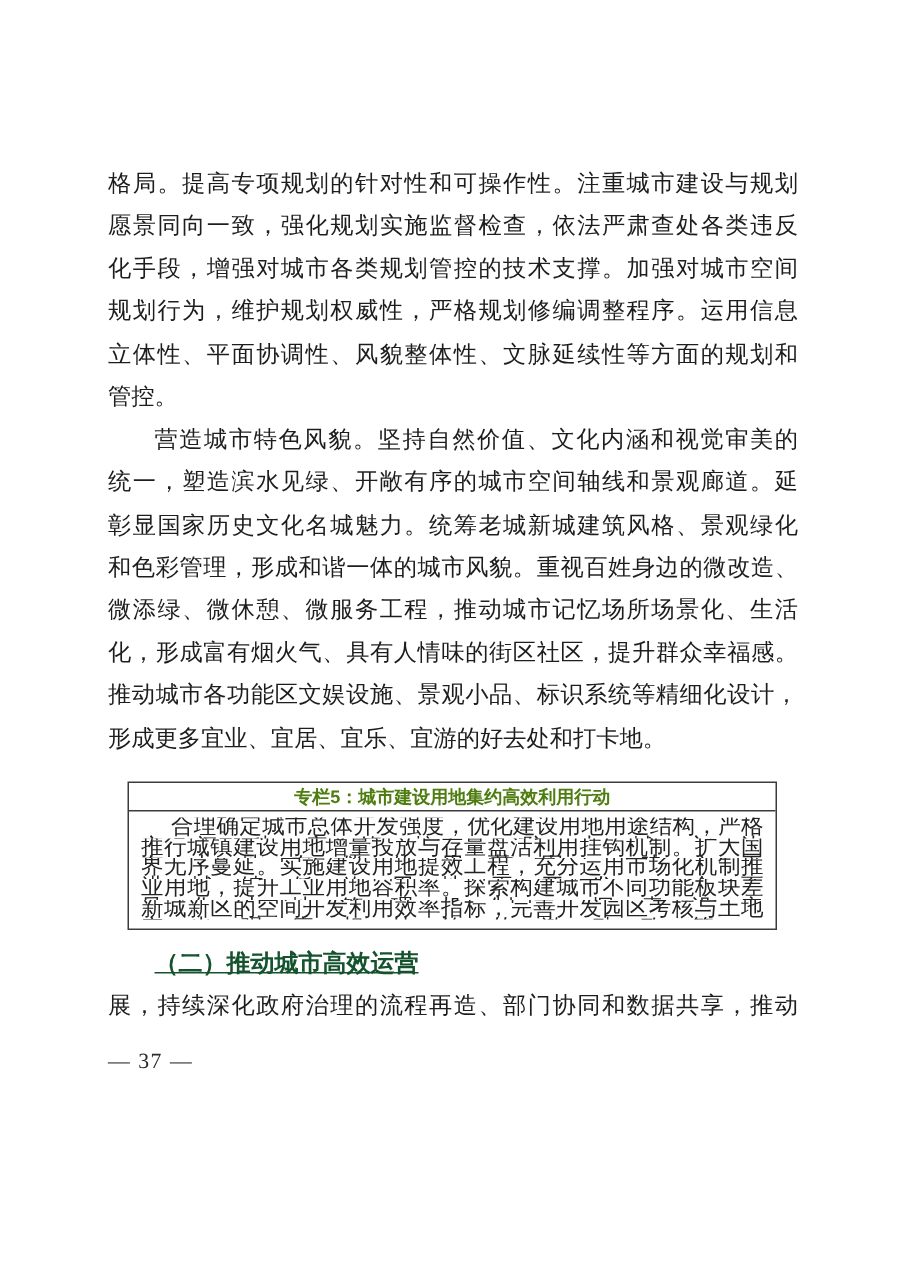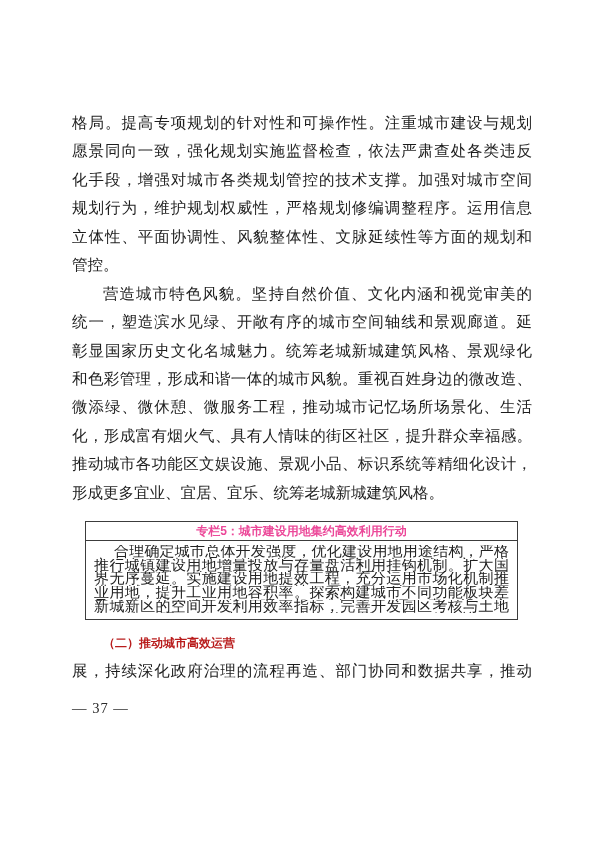--- a/index.html
+++ b/index.html
@@ -35,41 +35,42 @@
     background: #ffffff;
   }
   .infobox-title {
     font-family: "Liberation Sans", "DejaVu Sans", sans-serif;
     font-weight: 700;
     font-size: 12px;
     line-height: 16px;
     text-align: center;
     border-bottom: 1.2px solid #3c3c3c;
     padding: 1px 0 1px 0;
-    color: #ec4899;
+    color: #4d7c0f;
   }
   .infobox-body { padding: 4px 8px 6px 8px; }
   .bline {
     font-size: 15px;
     line-height: 13.6px;
     height: 13.6px;
     text-align: justify;
     overflow: hidden;
     color: #222222;
   }
   .bline.j { text-align-last: justify; }
   .bline.ind { text-indent: 20px; }
 
   .heading {
     margin: 9px 0 0 0;
-    font-size: 12px;
+    font-size: 16px;
     font-weight: 700;
     line-height: 28px;
     text-indent: 31px;
-    color: #b91c1c;
+    color: #14532d;
+    text-decoration: underline;
   }
 
   .pagenum {
     margin-top: 12px;
     padding-right: 20px;
     font-size: 14.5px;
     line-height: 20px;
     color: #2a2a2a;
     letter-spacing: 1px;
   }
@@ -90,21 +91,21 @@
     </div>
 
     <div class="para">
       <div class="line j ind">营造城市特色风貌。坚持自然价值、文化内涵和视觉审美的</div>
       <div class="line j">统一，塑造滨水见绿、开敞有序的城市空间轴线和景观廊道。延</div>
       <div class="line j">彰显国家历史文化名城魅力。统筹老城新城建筑风格、景观绿化</div>
       <div class="line j">和色彩管理，形成和谐一体的城市风貌。重视百姓身边的微改造、</div>
       <div class="line j">微添绿、微休憩、微服务工程，推动城市记忆场所场景化、生活</div>
       <div class="line j">化，形成富有烟火气、具有人情味的街区社区，提升群众幸福感。</div>
       <div class="line j">推动城市各功能区文娱设施、景观小品、标识系统等精细化设计，</div>
-      <div class="line">形成更多宜业、宜居、宜乐、统筹老城新城建筑风格。</div>
+      <div class="line">形成更多宜业、宜居、宜乐、宜游的好去处和打卡地。</div>
     </div>
 
     <div class="infobox">
       <div class="infobox-title">专栏5：城市建设用地集约高效利用行动</div>
       <div class="infobox-body">
         <div class="bline j ind">合理确定城市总体开发强度，优化建设用地用途结构，严格空间秩序管控，防止城市边</div>
         <div class="bline j">推行城镇建设用地增量投放与存量盘活利用挂钩机制。扩大国有土地有偿使用范围。建立工</div>
         <div class="bline j">界无序蔓延。实施建设用地提效工程，充分运用市场化机制推进城镇低效用地再开发，全面</div>
         <div class="bline j">业用地，提升工业用地容积率。探索构建城市不同功能板块差异化土地管理机制，探索设定</div>
         <div class="bline j">新城新区的空间开发利用效率指标，完善开发园区考核与土地产出强度相挂钩的激励政策。</div>

